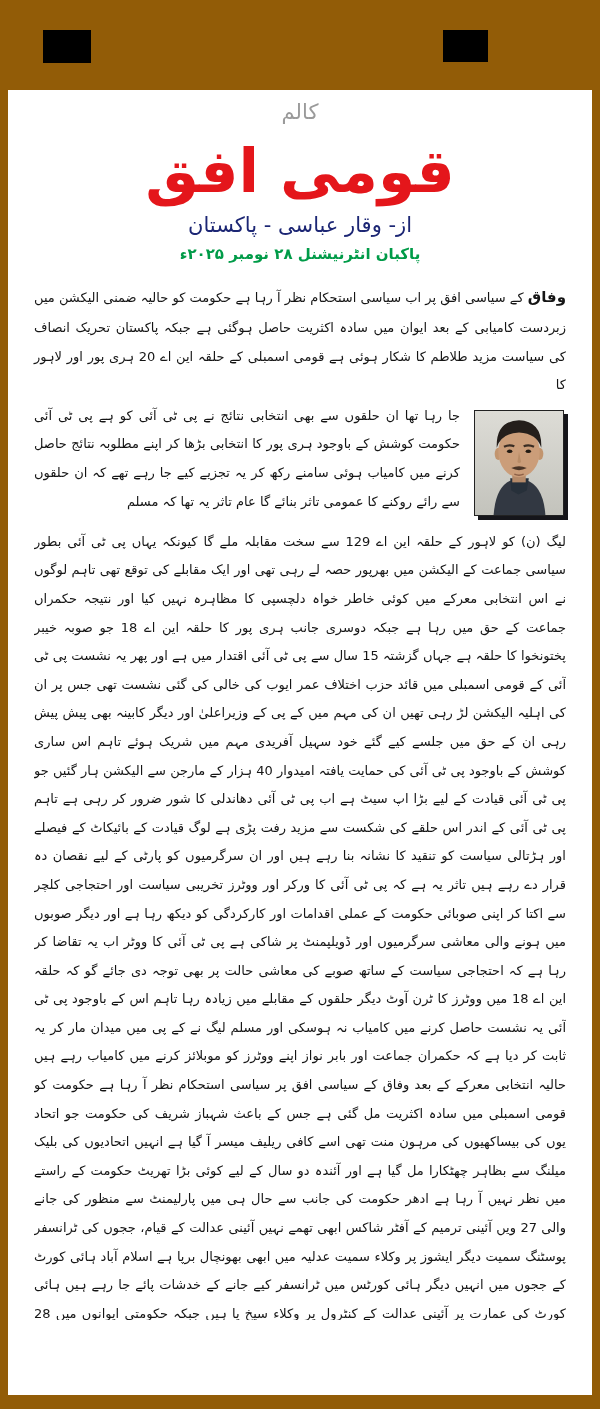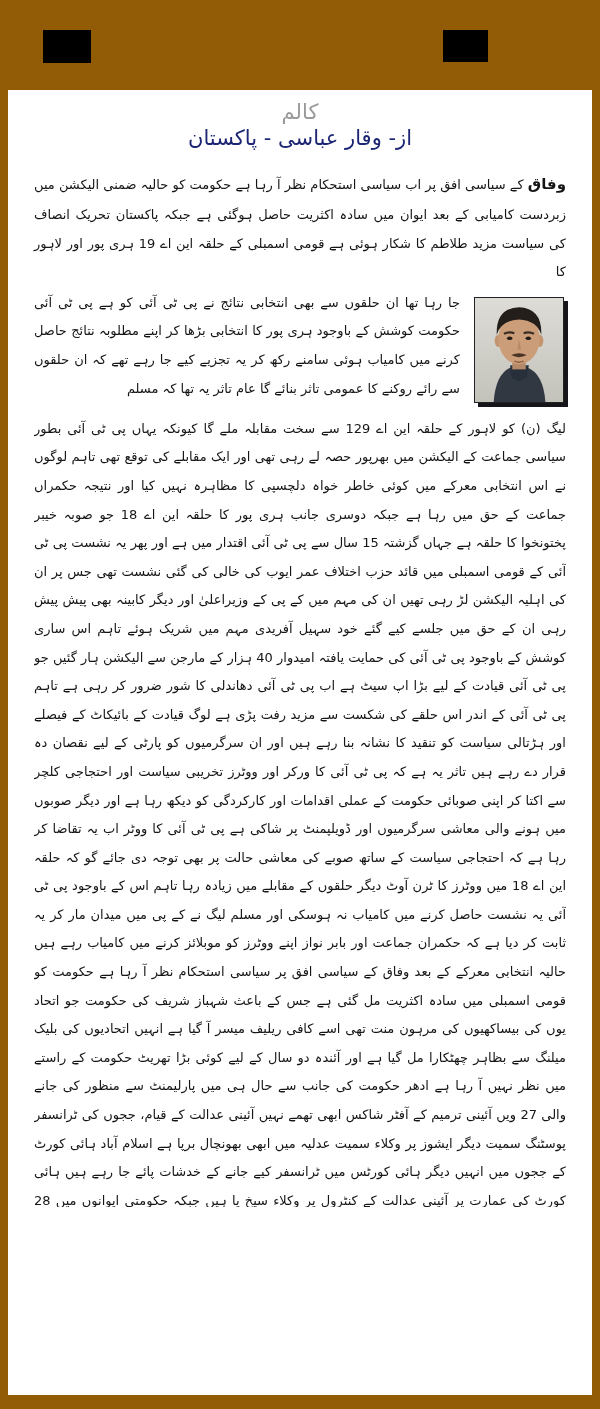--- a/index.html
+++ b/index.html
@@ -27,24 +27,26 @@
 </style>
 </head>
 <body>
 
 <div class="page">
   <div class="redact left"></div>
   <div class="redact right"></div>
 
   <div class="content">
     <div class="kicker">کالم</div>
+    <h1 class="title">قومی افق</h1>
     <div class="byline">از- وقار عباسی - پاکستان</div>
+    <div class="dateline">پاکبان انٹرنیشنل ۲۸ نومبر ۲۰۲۵ء</div>
 
     <div class="body">
-      <p class="lead"><b>وفاق</b> <span>کے سیاسی افق پر اب سیاسی استحکام نظر آ رہا ہے حکومت کو حالیہ ضمنی الیکشن میں زبردست کامیابی کے بعد ایوان میں سادہ اکثریت حاصل ہوگئی ہے جبکہ پاکستان تحریک انصاف کی سیاست مزید طلاطم کا شکار ہوئی ہے قومی اسمبلی کے حلقہ این اے 19 ہری پور اور لاہور کا</span></p>
+      <p class="lead"><b>وفاق</b> <span>کے سیاسی افق پر اب سیاسی استحکام نظر آ رہا ہے حکومت کو حالیہ ضمنی الیکشن میں زبردست کامیابی کے بعد ایوان میں سادہ اکثریت حاصل ہوگئی ہے جبکہ پاکستان تحریک انصاف کی سیاست مزید طلاطم کا شکار ہوئی ہے قومی اسمبلی کے حلقہ این اے 20 ہری پور اور لاہور کا</span></p>
 
       <div class="wraprow">
         <div class="photo-box">
           <svg viewBox="0 0 85 102" preserveAspectRatio="none">
             <defs>
               <linearGradient id="bgc" x1="0" y1="0" x2="0" y2="1">
                 <stop offset="0" stop-color="#dddcd6"></stop>
                   <stop offset="1" stop-color="#c3c3bc"></stop>
               </linearGradient>
             </defs>

